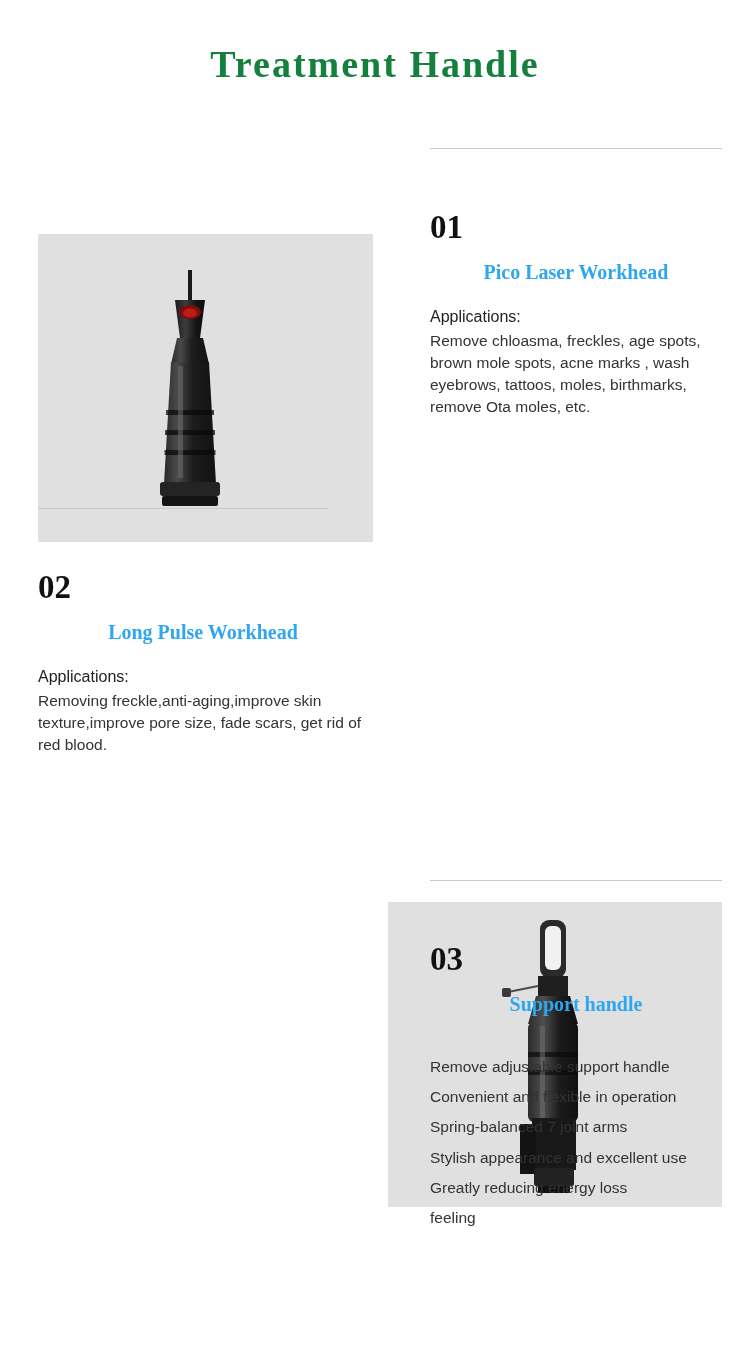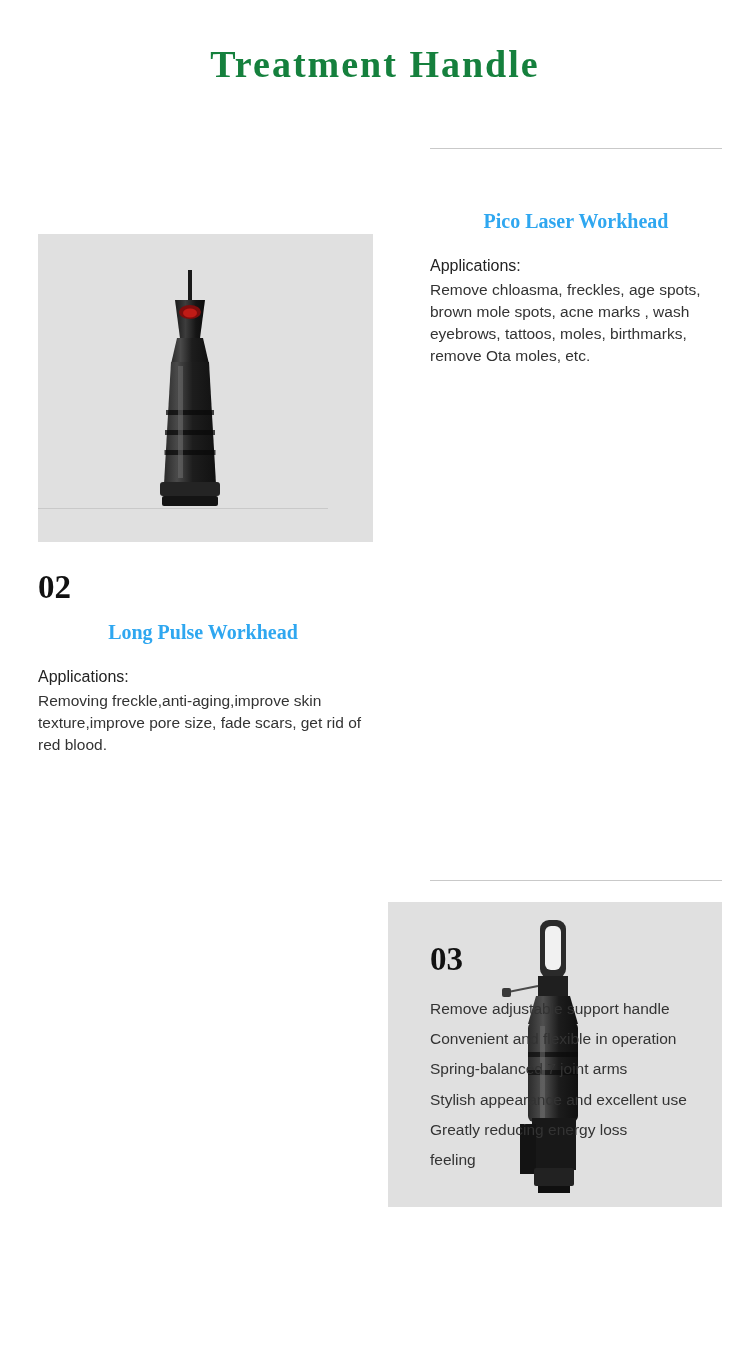--- a/index.html
+++ b/index.html
@@ -141,20 +141,21 @@
 
     <rect x="122" y="248" width="60" height="14" rx="3" fill="#242424"></rect>
     <rect x="124" y="262" width="56" height="10" rx="2" fill="#141414"></rect>
 
     <rect x="140" y="132" width="5" height="112" fill="#6d6d6d" opacity="0.55"></rect>
   </svg>
 </div>
 
 <div id="block01-text">
   <div class="rule"></div>
+  <div class="num">01</div>
   <div class="subhead">Pico Laser Workhead</div>
   <div class="apps-label">Applications:</div>
   <div class="body-text">Remove chloasma, freckles, age spots, brown mole spots, acne marks , wash eyebrows, tattoos, moles, birthmarks, remove Ota moles, etc.</div>
 </div>
 
 <div class="photo" id="block02-photo">
   <svg width="334" height="305" viewBox="0 0 334 305">
     <defs>
       <linearGradient id="g2" x1="0" y1="0" x2="1" y2="0">
         <stop offset="0%" stop-color="#2b2b2b"></stop>
@@ -193,19 +194,20 @@
   <div class="rule" style="width:290px"></div>
   <div class="num">02</div>
   <div class="subhead">Long Pulse Workhead</div>
   <div class="apps-label">Applications:</div>
   <div class="body-text">Removing freckle,anti-aging,improve skin texture,improve pore size, fade scars, get rid of red blood.</div>
 </div>
 
 <div id="block03-text">
   <div class="rule"></div>
   <div class="num">03</div>
+  <div class="subhead">Support handle</div>
   <div class="list-line">Remove adjustable support handle</div>
   <div class="list-line">Convenient and flexible in operation</div>
   <div class="list-line">Spring-balanced 7 joint arms</div>
   <div class="list-line">Stylish appearance and excellent use</div>
   <div class="list-line">Greatly reducing energy loss</div>
   <div class="list-line">feeling</div>
 </div>
 
 </body></html>

